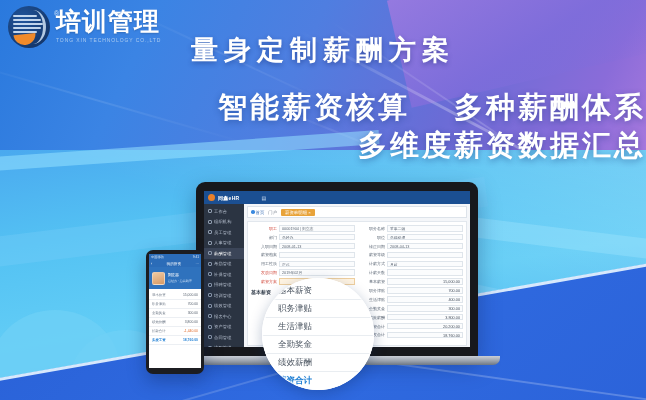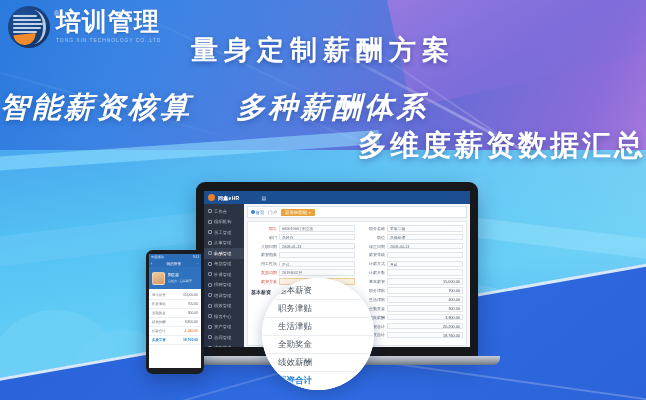--- a/index.html
+++ b/index.html
@@ -82,24 +82,23 @@
   .logo-en{font-size:5px;color:#bcd6f2;letter-spacing:.9px;margin-top:3px;white-space:nowrap;opacity:.85;}
   .logo-r{position:absolute;left:46px;top:4px;font-size:7px;color:#cfe2f5;}
 
   
   .headline{
     position:absolute;left:0;top:32px;width:100%;text-align:center;
     font-size:27px;font-weight:bold;color:#ffffff;letter-spacing:6px;
     text-shadow:0 2px 5px rgba(20,40,110,.45);
   }
   .sub1{
-    position:absolute;left:0;top:88px;width:100%;text-align:left;
+    position:absolute;left:0;top:88px;width:100%;text-align:right;
     font-size:29px;font-weight:bold;color:#ffffff;letter-spacing:3px;
     text-shadow:0 2px 6px rgba(20,50,120,.45);
-    font-style:italic;
   }
   .sub1 .gap{display:inline-block;width:22px;}
   .sub2{
     position:absolute;left:0;top:126px;width:100%;text-align:right;
     font-size:29px;font-weight:bold;color:#ffffff;letter-spacing:3px;
     text-shadow:0 2px 6px rgba(20,50,120,.45);
   }
 
   
   .laptop{position:absolute;left:196px;top:182px;width:282px;height:186px;}

